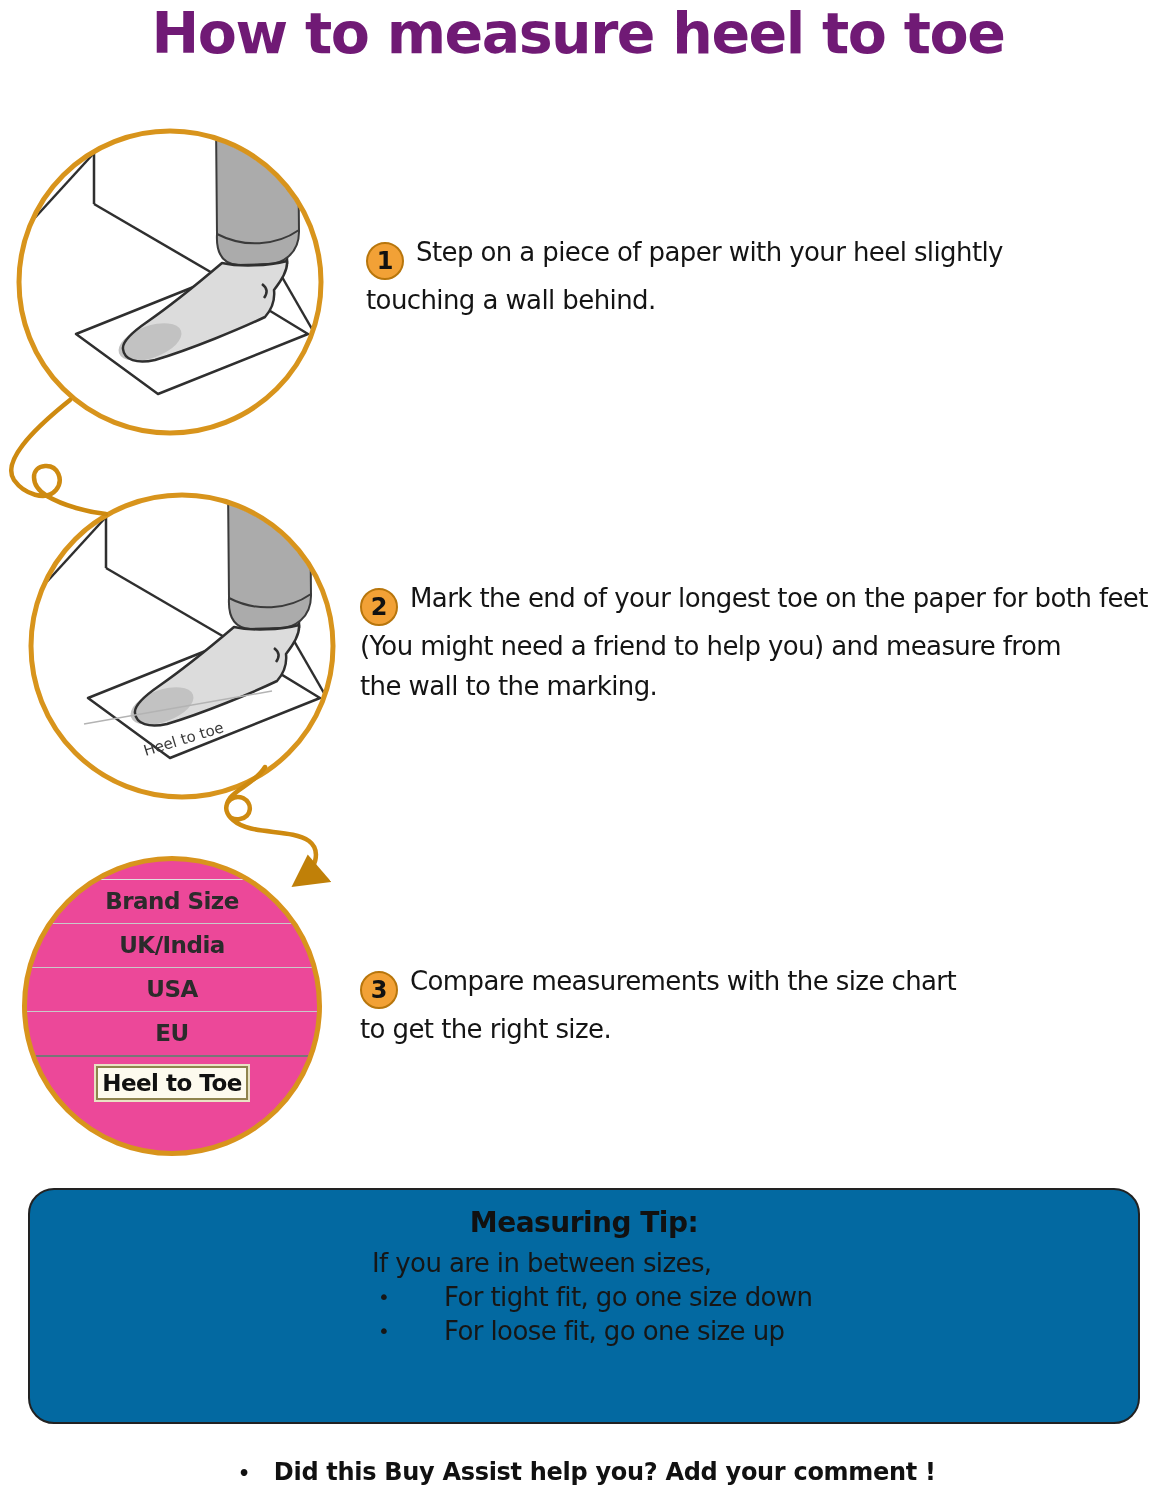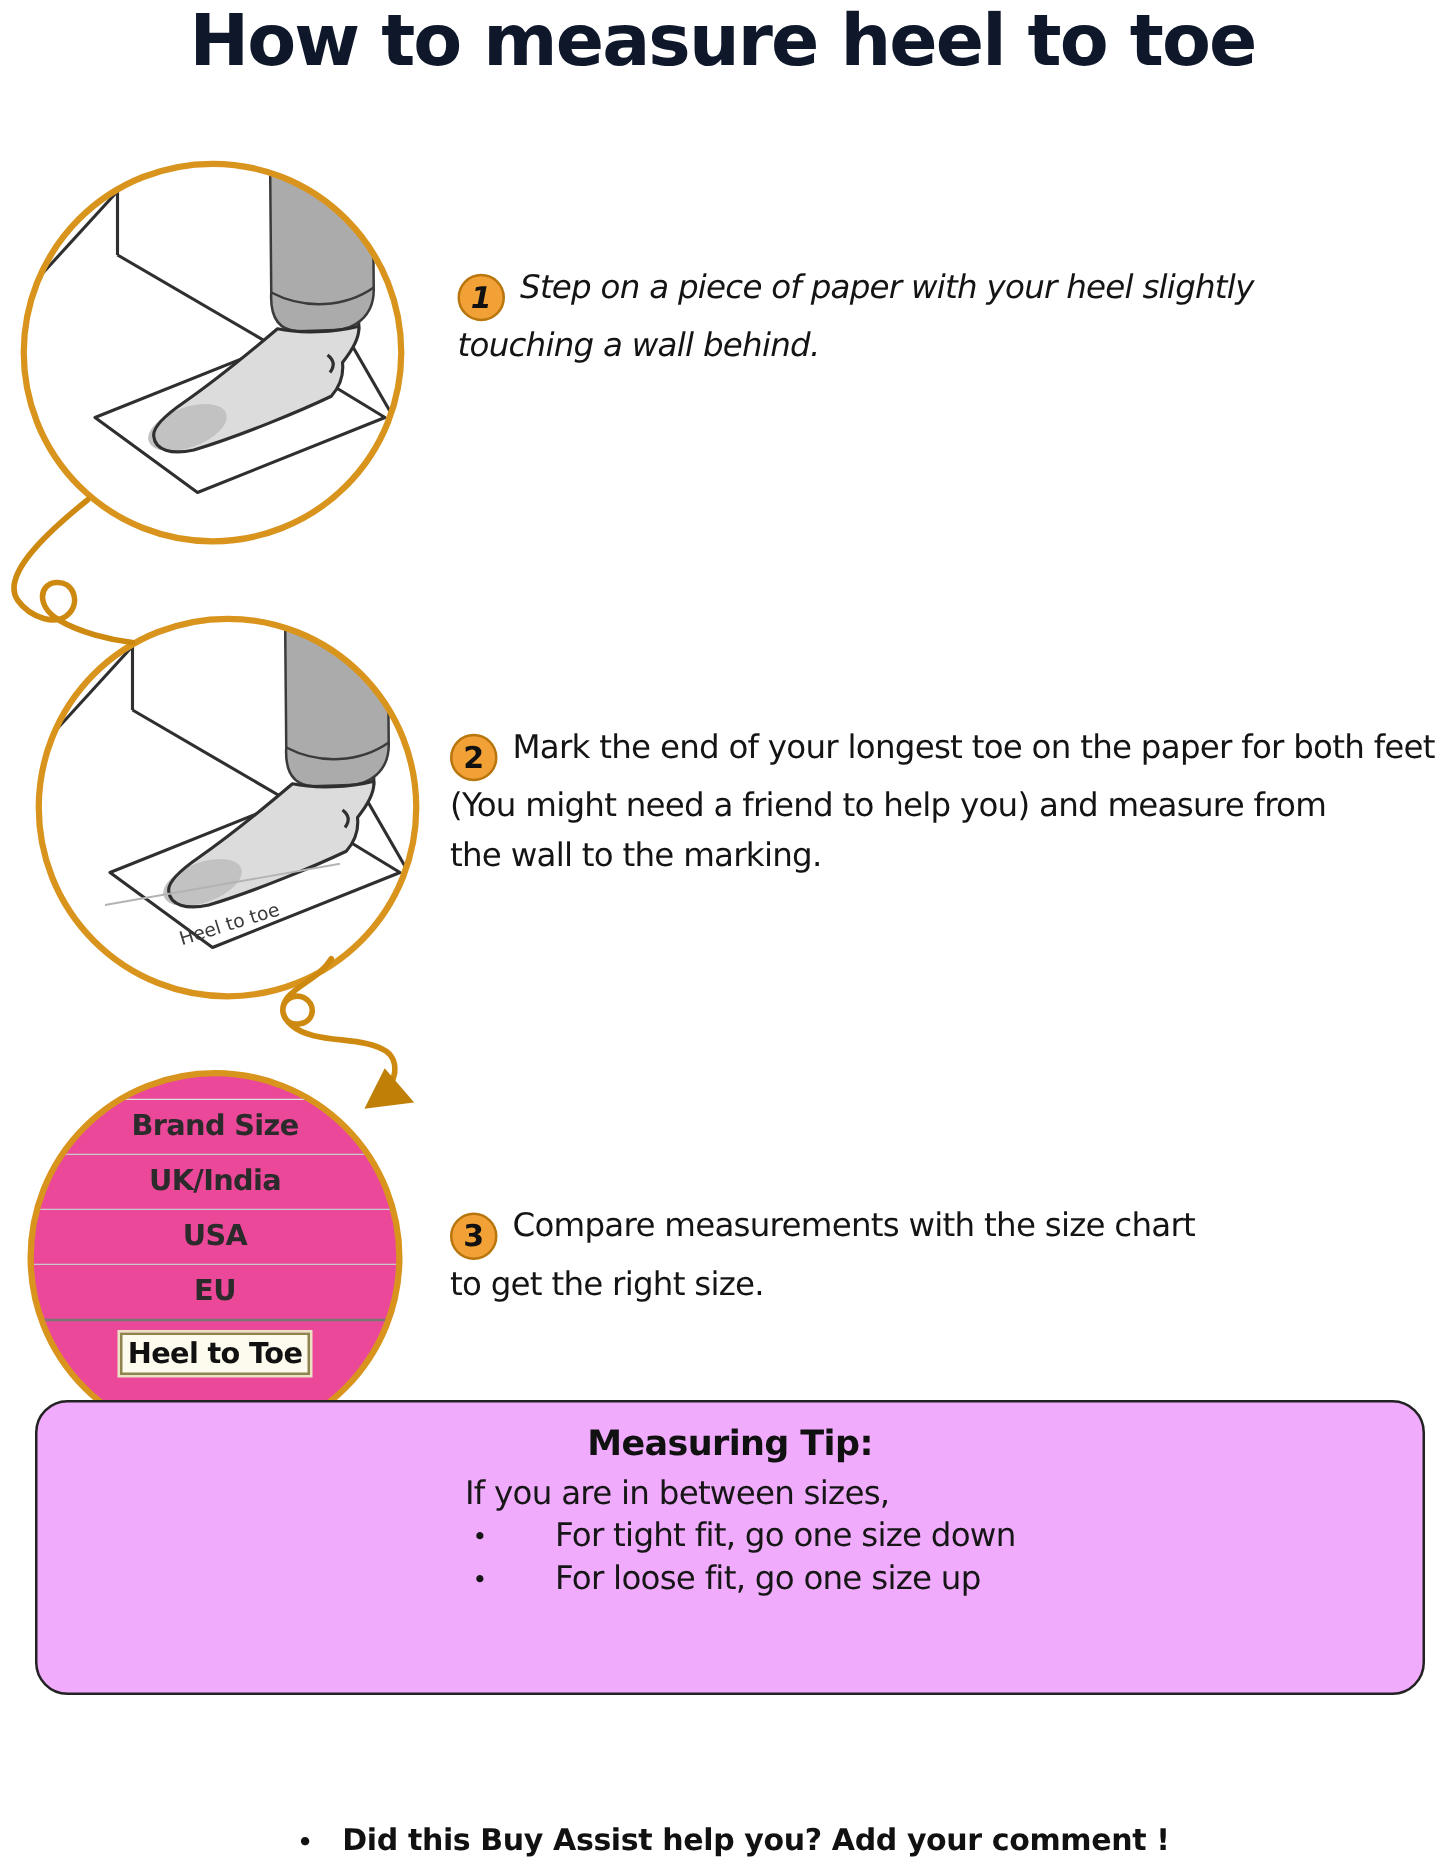--- a/index.html
+++ b/index.html
@@ -5,25 +5,25 @@
   html,body{margin:0;padding:0;}
   body{
     width:1156px;height:1500px;position:relative;overflow:hidden;
     background:#ffffff;color:#161616;
     font-family:"DejaVu Sans","Liberation Sans",sans-serif;
   }
   .abs{position:absolute;}
   
   .title{
     top:0;left:0;width:1156px;text-align:center;
-    font-size:57px;font-weight:bold;letter-spacing:-1.5px;color:#0f172a;
+    font-size:57px;font-weight:bold;letter-spacing:-1.5px;color:#701a75;
   }
   
   .step{font-size:26px;line-height:40px;letter-spacing:-0.6px;color:#141414;}
-  .step-1{left:366px;top:210px;width:700px;font-style:italic;}
+  .step-1{left:366px;top:232px;width:700px;}
   .step-2{left:360px;top:578px;width:800px;}
   .step-3{left:360px;top:961px;width:700px;}
   .badge{
     display:inline-flex;align-items:center;justify-content:center;
     width:34px;height:34px;border-radius:50%;
     background:#F2A136;border:2px solid #B8760C;
     font-size:24px;font-weight:bold;color:#111;
     vertical-align:-8px;margin-right:12px;letter-spacing:0;
   }
   .step-text{white-space:pre-line;}
@@ -45,22 +45,22 @@
   .sc-row.dark{border-bottom:2px solid #777;}
   .sc-row.light{border-bottom:1px solid #dcdcdc;}
   .sc-highlight{
     width:152px;margin:9px auto 0;box-sizing:border-box;
     border:2px solid #8f844e;outline:2px solid #e9e2c4;background:#fdfaee;
     text-align:center;font-size:23px;font-weight:bold;color:#111;
     padding:2px 0;letter-spacing:-0.5px;
   }
   
   .tip-box{
-    left:28px;top:1120px;width:1112px;height:236px;box-sizing:border-box;
-    border:2.5px solid #222;border-radius:26px;background:#f0abfc;
+    left:28px;top:1188px;width:1112px;height:236px;box-sizing:border-box;
+    border:2.5px solid #222;border-radius:26px;background:#0369a1;
   }
   .tip-heading{margin-top:16px;text-align:center;font-size:28px;font-weight:bold;letter-spacing:-0.5px;color:#111;}
   .tip-line1{margin-top:9px;text-align:center;font-size:26px;letter-spacing:-0.6px;}
   .tip-sub{margin:7px 0 0 342px;font-size:26px;line-height:34px;letter-spacing:-0.6px;}
   .tip-bullet{display:flex;}
   .tip-dot{width:24px;margin-left:6px;font-size:20px;}
   .tip-bullet-text{margin-left:42px;}
   
   .footer{
     left:238px;top:1458px;display:flex;align-items:baseline;

